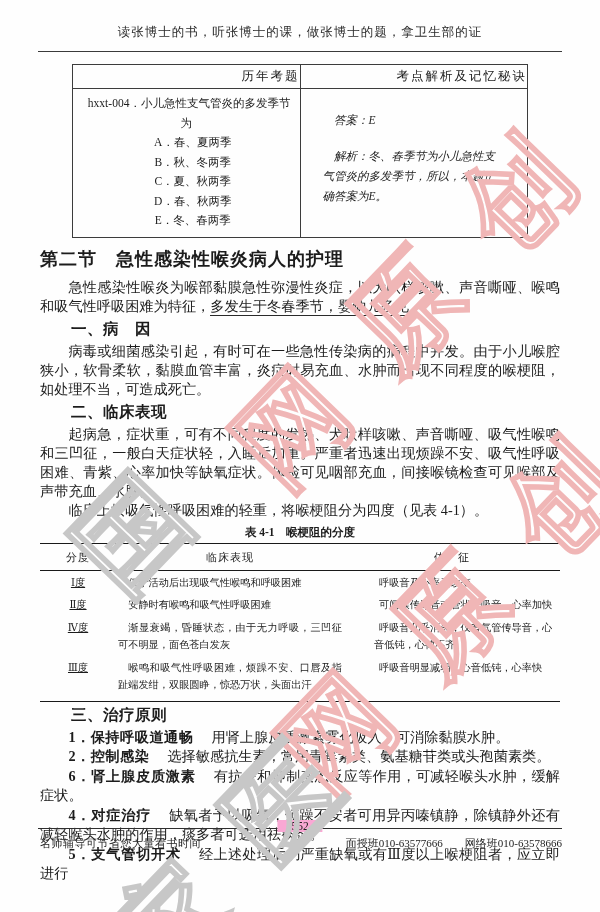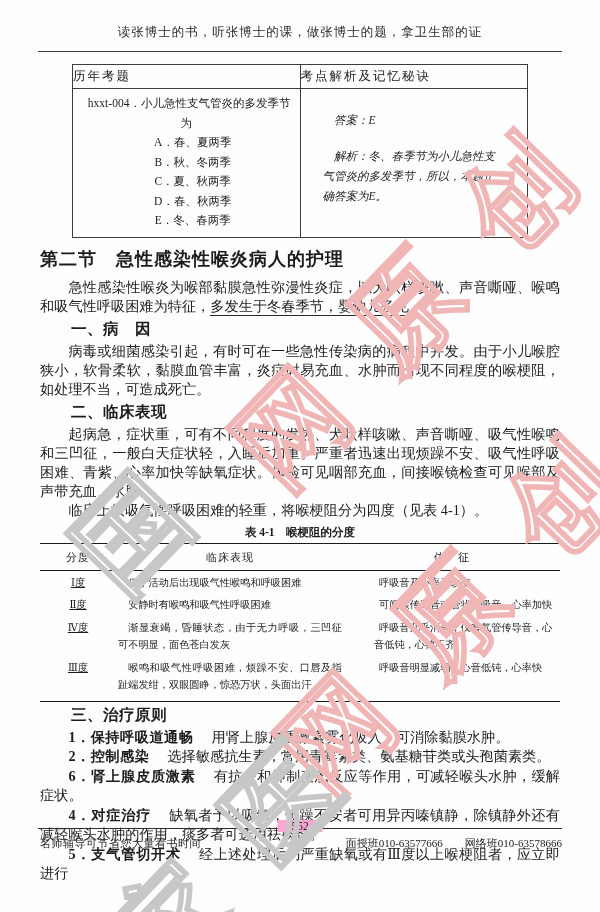--- a/index.html
+++ b/index.html
@@ -18,21 +18,21 @@
   .hdr-rule{margin:10px 38px 0;border-top:1.6px solid #3a3a3a;}
   
   table.exam{
     margin:12px auto 0;
     width:456px;
     border-collapse:collapse;
     font-size:11.5px;
     table-layout:fixed;
   }
   table.exam th, table.exam td{border:1px solid #3c3c3c;vertical-align:top;}
-  table.exam th{font-weight:normal;font-size:12.5px;padding:3px 0;text-align:left;letter-spacing:2px;}
+  table.exam th{font-weight:normal;font-size:12.5px;padding:3px 0;text-align:right;letter-spacing:2px;}
   table.exam td{padding:5px 6px 6px;}
   td.qcell{width:182px;text-align:center;}
   td.qcell p{margin:0;line-height:19.5px;}
   td.qcell .stem{text-indent:0.5em;}
   td.qcell .opt{padding-left:13px;}
   td.acell p{margin:16px;line-height:20px;font-style:italic;text-indent:1em;}
   td.acell .cont{ }
   
   .content{margin:0 40px;}
   h1.sec-title{

